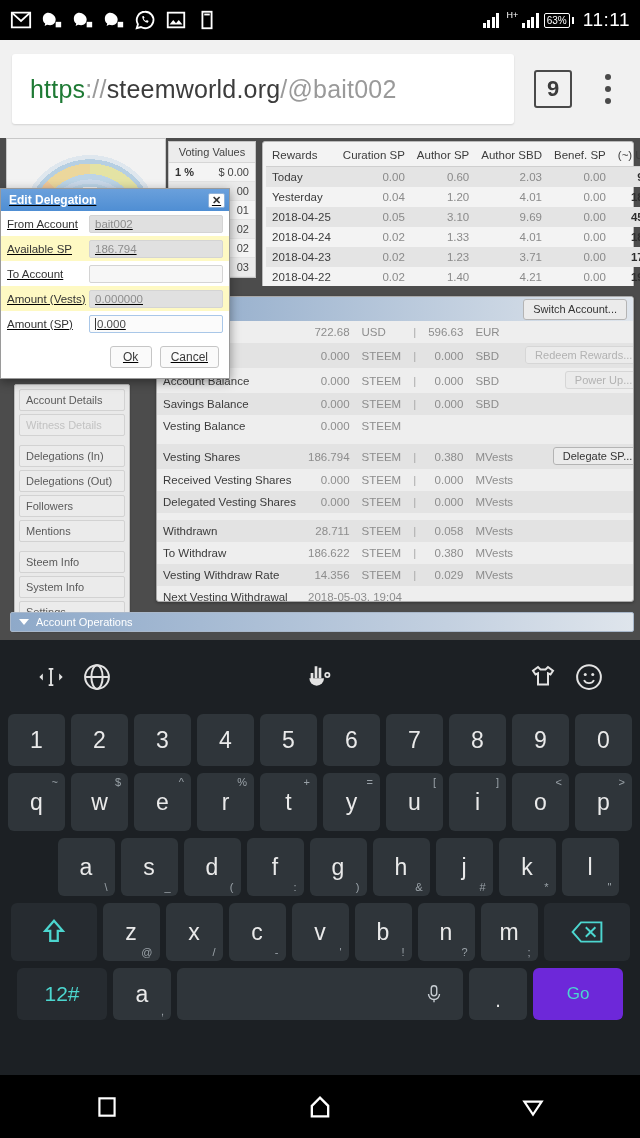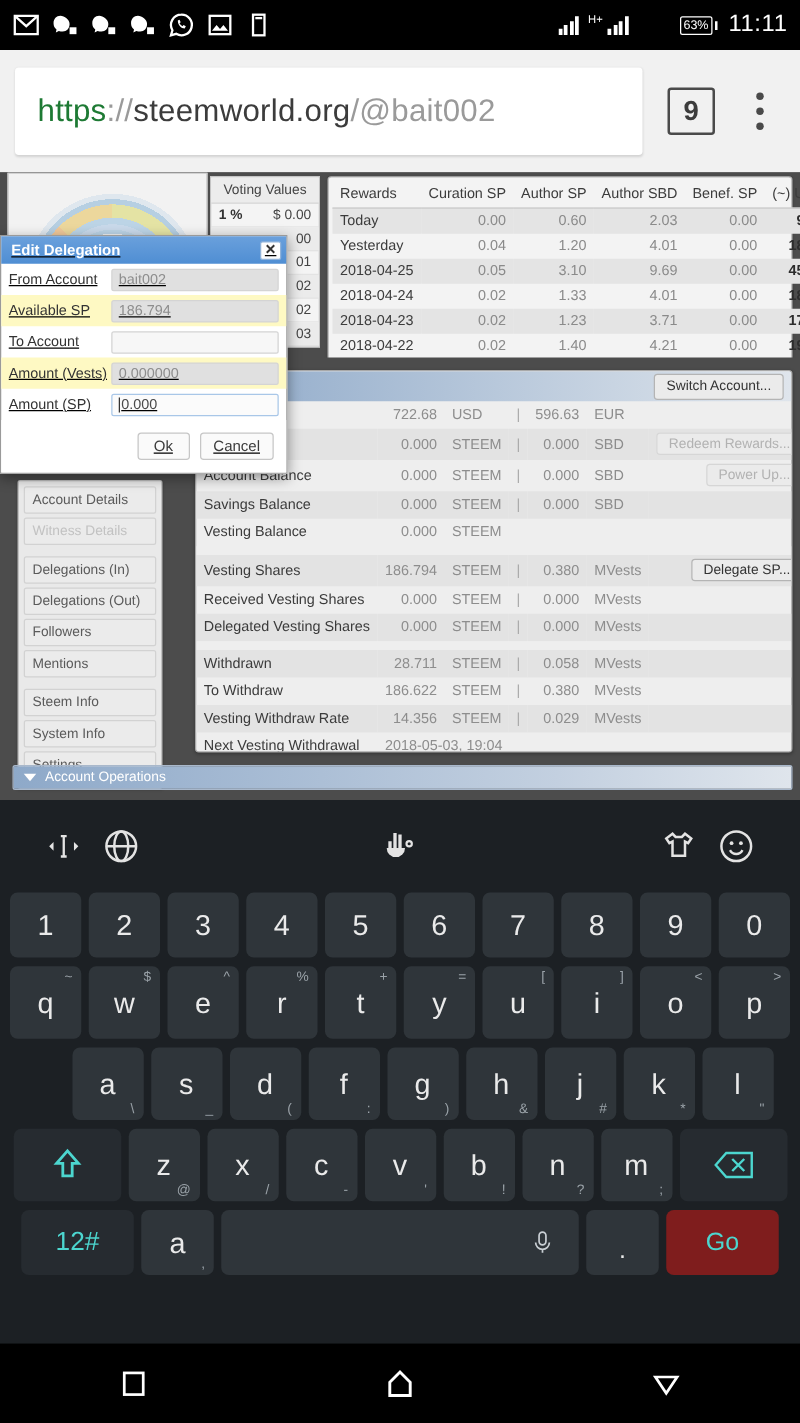--- a/index.html
+++ b/index.html
@@ -23,21 +23,21 @@
   .sb-clock { font-size: 19px; letter-spacing: .5px; margin-left: 4px; }
   .bars { display: flex; align-items: flex-end; gap: 1.5px; height: 16px; }
   .bars i { display: block; width: 3px; background: #fff; }
   .bars i:nth-child(1){height:5px} .bars i:nth-child(2){height:8px}
   .bars i:nth-child(3){height:11px} .bars i:nth-child(4){height:15px}
   .hplus { font-size: 9px; position: relative; top: -5px; margin: 0 -1px 0 2px; }
   .batt {
     border: 1.5px solid #fff; border-radius: 2px; font-size: 10px;
     padding: 0 2px; line-height: 13px; height: 15px; display:inline-block;
   }
-  .battwrap { display: flex; align-items: center; gap: 2px; margin-left: 36px; }
+  .battwrap { display: flex; align-items: center; gap: 2px; }
   .battnub { width: 2px; height: 7px; background: #fff; }
 
   
   .chrome {
     position: absolute; top: 40px; left: 0; width: 640px; height: 98px;
     background: #f1f1f1; display: flex; align-items: center; padding: 0 12px;
   }
   .urlbar {
     flex: 1; height: 70px; background: #fff; border-radius: 3px;
     display: flex; align-items: center; padding: 0 18px;
@@ -251,21 +251,21 @@
   .row-a .key { width: 57px; height: 58px; }
   .row-z .key { width: 57px; height: 58px; }
   .key.fn { background: #262b30; color: #4cd6cf; }
   .key.shift { width: 86px; }
   .key.bksp { width: 86px; }
   .row-sp { display: flex; justify-content: center; gap: 6px; padding: 0 4px; }
   .key.sym { width: 90px; height: 52px; background: #262b30; color: #4cd6cf; font-size: 21px; }
   .key.lang { width: 58px; height: 52px; }
   .key.space { width: 286px; height: 52px; justify-content: flex-end; padding-right: 18px; }
   .key.period { width: 58px; height: 52px; font-size: 20px; align-items: flex-end; padding-bottom: 8px; }
-  .key.go { width: 90px; height: 52px; background: #7f1d1d; color: #4cd6cf; font-size: 20px; }
+  .key.go { width: 90px; height: 52px; background: #6d28d9; color: #4cd6cf; font-size: 17px; }
   .kb-offset { margin-left: 36px; }
 
   
   .navbar {
     position: absolute; top: 1075px; left: 0; width: 640px; height: 63px;
     background: #000; display: flex; align-items: center; justify-content: space-around;
   }
   .navbtn { width: 70px; height: 40px; display: flex; align-items: center; justify-content: center; }
 </style>
 </head>

